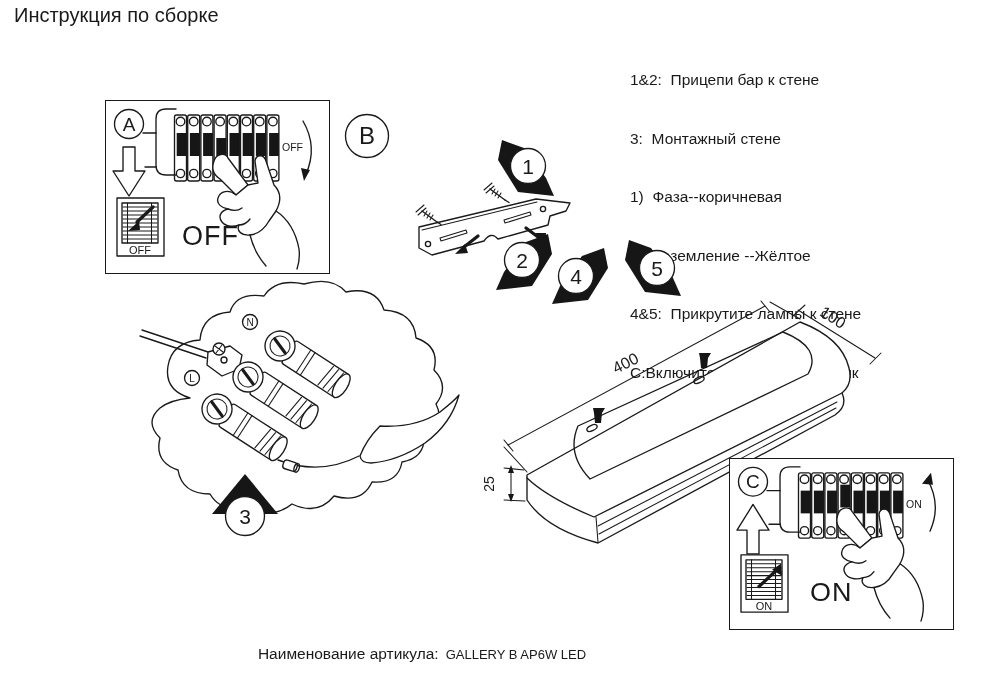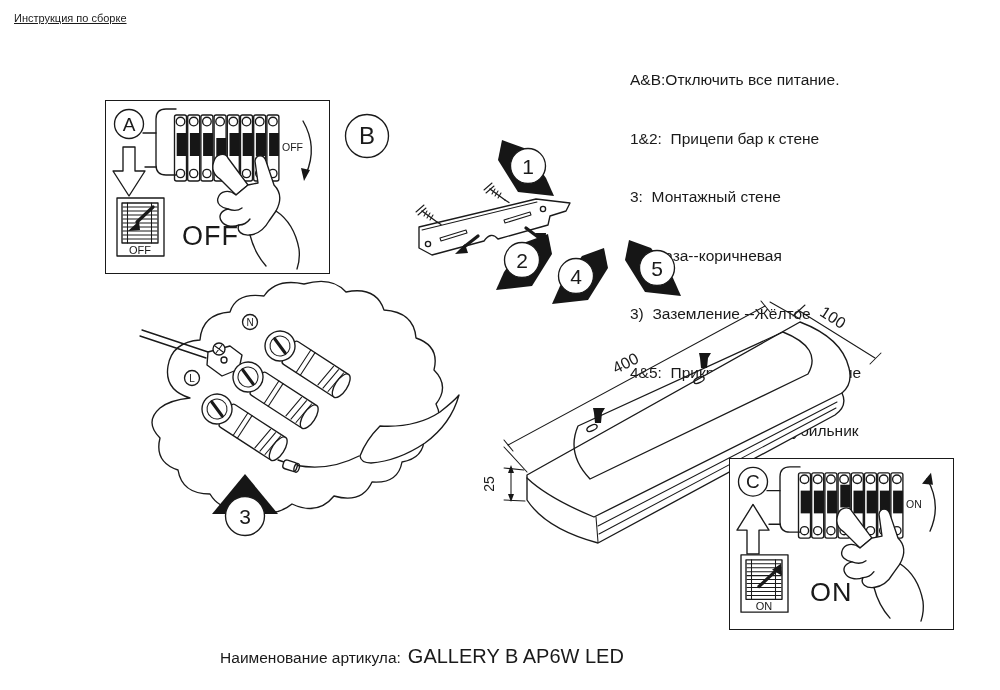--- a/index.html
+++ b/index.html
@@ -15,37 +15,36 @@
   svg .thin{stroke-width:1.05;}
   svg text{fill:#1a1a1a;stroke:none;font-family:"Liberation Sans",sans-serif;}
   .t-letter{font-size:19px;text-anchor:middle;}
   .t-big{font-size:27px;letter-spacing:1px;}
   .t-small{font-size:10.5px;}
   .t-cap{font-size:11px;text-anchor:middle;}
   .t-num{font-size:21px;text-anchor:middle;}
   .t-dim{font-size:16px;text-anchor:middle;}
   .t-dim-s{font-size:14px;text-anchor:middle;}
   .t-tiny{font-size:10px;text-anchor:middle;}
-  .page-title{left:14px;top:12px;font-size:11px;text-decoration:underline;}
+  .page-title{left:14px;top:4px;font-size:20px;}
   .instructions{left:630px;top:31px;font-size:15.5px;line-height:19.5px;white-space:pre;}
   .panel{border:1.5px solid #1a1a1a;background:#fff;}
   #panelA{left:105px;top:100px;width:223px;height:172px;}
   #panelC{left:729px;top:458px;width:223px;height:170px;}
   .footer{top:645px;left:0;width:844px;display:flex;justify-content:center;
           align-items:baseline;gap:7px;}
   .footer .lbl{font-size:15.5px;}
-  .footer .prod{font-size:20px;}
+  .footer .prod{font-size:13px;}
 </style>
 </head>
 <body>
 
 <div class="abs page-title">Инструкция по сборке</div>
 
 <div class="abs instructions">
-  <div>A&amp;B:Отключить все питание.</div>
   <div>1&amp;2:  Прицепи бар к стене</div>
   <div>3:  Монтажный стене</div>
   <div>1)  Фаза--коричневая</div>
   <div>3)  Заземление --Жёлтое</div>
   <div>4&amp;5:  Прикрутите лампы к стене</div>
   <div>C:Включите главный рубильник</div>
 </div>
 
 <div class="abs panel" id="panelA">
 <svg width="223" height="172" viewBox="0 0 223 172">

